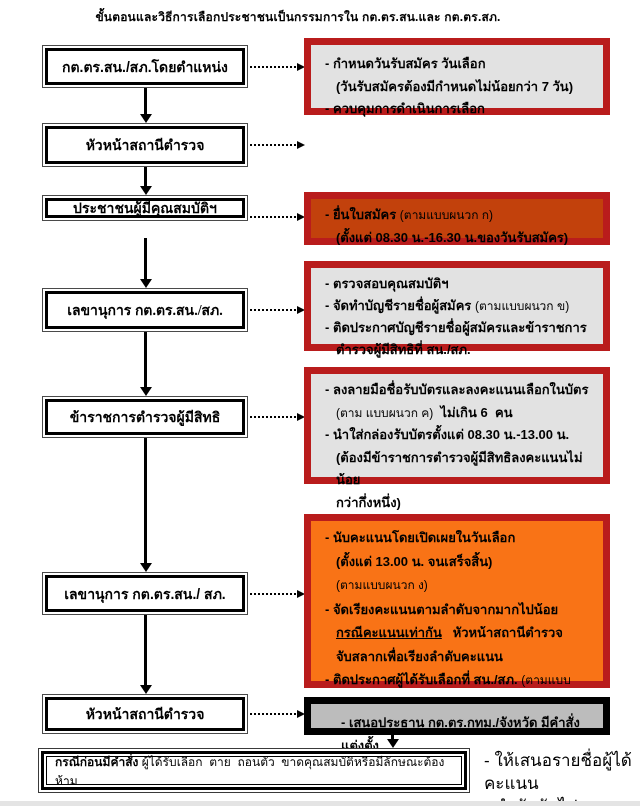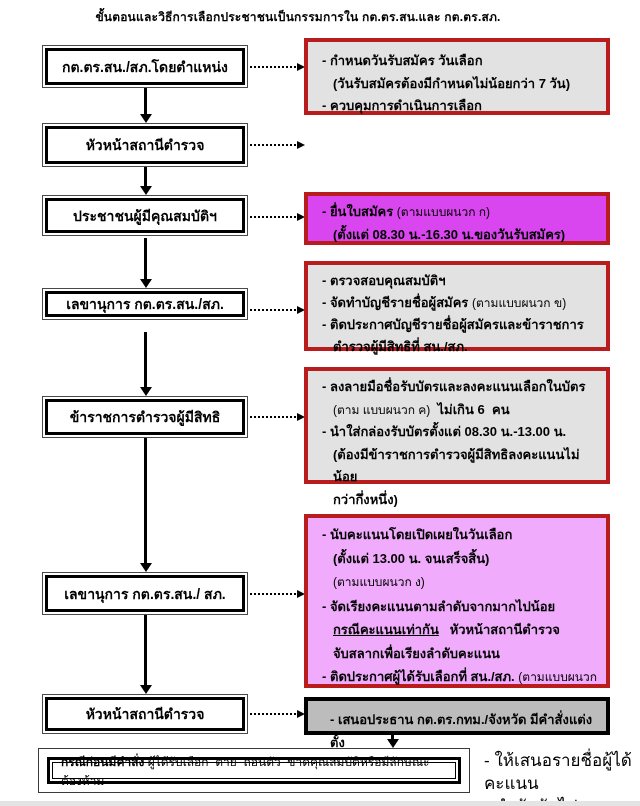--- a/index.html
+++ b/index.html
@@ -9,42 +9,42 @@
   .title{position:absolute;top:7px;left:0;width:596px;text-align:center;
          font-size:12px;font-weight:bold;letter-spacing:.2px;}
   
   .actor{position:absolute;left:42px;width:206px;border:1px solid #4a4a4a;
          padding:2px;background:#fff;}
   .actor-in{border:3px solid #000;width:100%;height:100%;display:flex;
             align-items:center;justify-content:center;font-weight:bold;
             font-size:14px;text-align:right;background:#fff;}
   
   .note{position:absolute;left:304px;width:306px;background:#e2e2e2;
-        border:4px solid #b91c1c;padding:5px 6px 4px 14px;font-size:13px;
+        border:7px solid #b91c1c;padding:5px 6px 4px 14px;font-size:13px;
         line-height:22.5px;}
   .note.dark{background:#bcbcbc;border-color:#000;padding-top:8px;}
   .nline{white-space:pre-wrap;}
   .nline.ind{padding-left:11px;}
   .b{font-weight:bold;}
   .r{font-weight:normal;font-size:12px;}
   .u{text-decoration:underline;}
   
   .varrow{position:absolute;width:3px;background:#000;}
   .varrow::after{content:"";position:absolute;bottom:-9px;left:50%;
                  transform:translateX(-50%);width:0;height:0;
                  border-left:6px solid transparent;border-right:6px solid transparent;
                  border-top:9px solid #000;}
   
   .darrow{position:absolute;width:46px;height:0;border-top:2px dotted #000;}
   .darrow::after{content:"";position:absolute;right:-9px;top:-5px;width:0;height:0;
                  border-top:4px solid transparent;border-bottom:4px solid transparent;
                  border-left:8px solid #000;}
   
   .final-box{position:absolute;left:38px;top:748px;width:432px;height:45px;
-             border:1px solid #3a3a3a;padding:8px;background:#fff;}
+             border:1px solid #3a3a3a;padding:2px;background:#fff;}
   .final-mid{border:3px solid #000;width:100%;height:100%;padding:2px;background:#fff;}
   .final-in{border:1px solid #000;width:100%;height:100%;display:flex;
             align-items:center;padding:0 8px;font-size:12px;white-space:pre-wrap;}
   .final-note{position:absolute;left:484px;top:750px;width:154px;font-size:12.5px;
               line-height:22px;}
   .final-note .r{font-size:17px;}
   .page-edge{position:absolute;left:0;top:801px;width:640px;height:5px;background:#e4e4e4;}
 </style>
 </head>
 <body>
@@ -52,24 +52,24 @@
 <div class="page">
 
   <div class="title">ขั้นตอนและวิธีการเลือกประชาชนเป็นกรรมการใน กต.ตร.สน.และ กต.ตร.สภ.</div>
 
   <div class="actor" style="top:45px;height:43px;">
     <div class="actor-in">กต.ตร.สน./สภ.โดยตำแหน่ง</div>
   </div>
   <div class="actor" style="top:123px;height:44px;">
     <div class="actor-in">หัวหน้าสถานีตำรวจ</div>
   </div>
-  <div class="actor" style="top:195px;height:41px;">
+  <div class="actor" style="top:195px;height:26px;">
     <div class="actor-in">ประชาชนผู้มีคุณสมบัติฯ</div>
   </div>
-  <div class="actor" style="top:288px;height:32px;">
+  <div class="actor" style="top:288px;height:44px;font-family:Liberation Serif, serif;">
     <div class="actor-in">เลขานุการ กต.ตร.สน./สภ.</div>
   </div>
   <div class="actor" style="top:396px;height:42px;">
     <div class="actor-in">ข้าราชการตำรวจผู้มีสิทธิ</div>
   </div>
   <div class="actor" style="top:572px;height:43px;">
     <div class="actor-in">เลขานุการ กต.ตร.สน./ สภ.</div>
   </div>
   <div class="actor" style="top:694px;height:40px;">
     <div class="actor-in">หัวหน้าสถานีตำรวจ</div>
@@ -89,47 +89,47 @@
   <div class="darrow" style="left:250px;top:309px;"></div>
   <div class="darrow" style="left:250px;top:416px;"></div>
   <div class="darrow" style="left:250px;top:593px;"></div>
   <div class="darrow" style="left:250px;top:713px;"></div>
 
   <div class="note" style="top: 38px; height: 77px; padding-top: 8px; background: rgb(226, 226, 226);">
       <div class="nline"><span class="b">- กำหนดวันรับสมัคร วันเลือก</span></div>
       <div class="nline ind"><span class="b">(วันรับสมัครต้องมีกำหนดไม่น้อยกว่า 7 วัน)</span></div>
       <div class="nline"><span class="b">- ควบคุมการดำเนินการเลือก</span></div>
     </div>
-  <div class="note" style="top: 192px; height: 53px; background: #d946ef;">
+  <div class="note" style="top: 192px; height: 53px; background: #c2410c;">
       <div class="nline"><span class="b">- ยื่นใบสมัคร </span><span class="r">(ตามแบบผนวก ก)</span></div>
       <div class="nline ind"><span class="b">(ตั้งแต่ 08.30 น.-16.30 น.ของวันรับสมัคร)</span></div>
     </div>
   <div class="note" style="top: 261px; height: 90px; line-height: 21.5px; background: rgb(226, 226, 226);">
       <div class="nline"><span class="b">- ตรวจสอบคุณสมบัติฯ</span></div>
       <div class="nline"><span class="b">- จัดทำบัญชีรายชื่อผู้สมัคร </span><span class="r">(ตามแบบผนวก ข)</span></div>
       <div class="nline"><span class="b">- ติดประกาศบัญชีรายชื่อผู้สมัครและข้าราชการ</span></div>
       <div class="nline ind"><span class="b">ตำรวจผู้มีสิทธิที่ สน./สภ.</span></div>
     </div>
   <div class="note" style="top: 367px; height: 117px; background: rgb(226, 226, 226);">
       <div class="nline"><span class="b">- ลงลายมือชื่อรับบัตรและลงคะแนนเลือกในบัตร</span></div>
       <div class="nline ind"><span class="r">(ตาม แบบผนวก ค)</span><span class="b">  ไม่เกิน 6  คน</span></div>
       <div class="nline"><span class="b">- นำใส่กล่องรับบัตรตั้งแต่ 08.30 น.-13.00 น.</span></div>
       <div class="nline ind"><span class="b">(ต้องมีข้าราชการตำรวจผู้มีสิทธิลงคะแนนไม่น้อย</span></div>
       <div class="nline ind"><span class="b">กว่ากึ่งหนึ่ง)</span></div>
     </div>
-  <div class="note" style="top: 514px; height: 174px; line-height: 23.5px; background: #f0abfc;">
+  <div class="note" style="top: 514px; height: 174px; line-height: 23.5px; background: #f97316;">
       <div class="nline"><span class="b">- นับคะแนนโดยเปิดเผยในวันเลือก</span></div>
       <div class="nline ind"><span class="b">(ตั้งแต่ 13.00 น. จนเสร็จสิ้น)</span></div>
       <div class="nline ind"><span class="r">(ตามแบบผนวก ง)</span></div>
       <div class="nline"><span class="b">- จัดเรียงคะแนนตามลำดับจากมากไปน้อย</span></div>
       <div class="nline ind"><span class="b u">กรณีคะแนนเท่ากัน</span><span class="b">   หัวหน้าสถานีตำรวจ</span></div>
       <div class="nline ind"><span class="b">จับสลากเพื่อเรียงลำดับคะแนน</span></div>
       <div class="nline"><span class="b">- ติดประกาศผู้ได้รับเลือกที่ สน./สภ. </span><span class="r">(ตามแบบผนวก จ)</span></div>
     </div>
-  <div class="note dark" style="top: 697px; height: 38px; padding-left: 22px; background: rgb(188, 188, 188);">
+  <div class="note dark" style="top: 697px; height: 38px; padding-left: 30px; background: rgb(188, 188, 188);">
       <div class="nline"><span class="b">- เสนอประธาน กต.ตร.กทม./จังหวัด มีคำสั่งแต่งตั้ง</span></div>
     </div>
 
   <div class="final-box">
     <div class="final-mid">
       <div class="final-in"><div class="nline"><span class="b">กรณีก่อนมีคำสั่ง </span><span class="r">ผู้ได้รับเลือก  ตาย  ถอนตัว  ขาดคุณสมบัติหรือมีลักษณะต้องห้าม</span></div></div>
     </div>
   </div>
 
   <div class="final-note">

